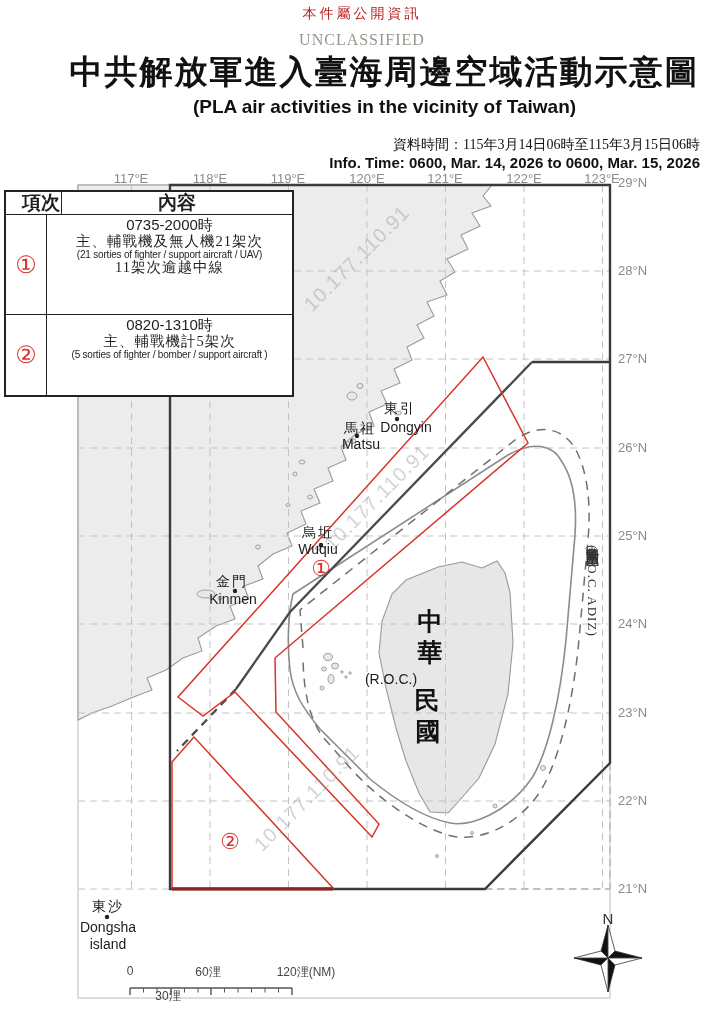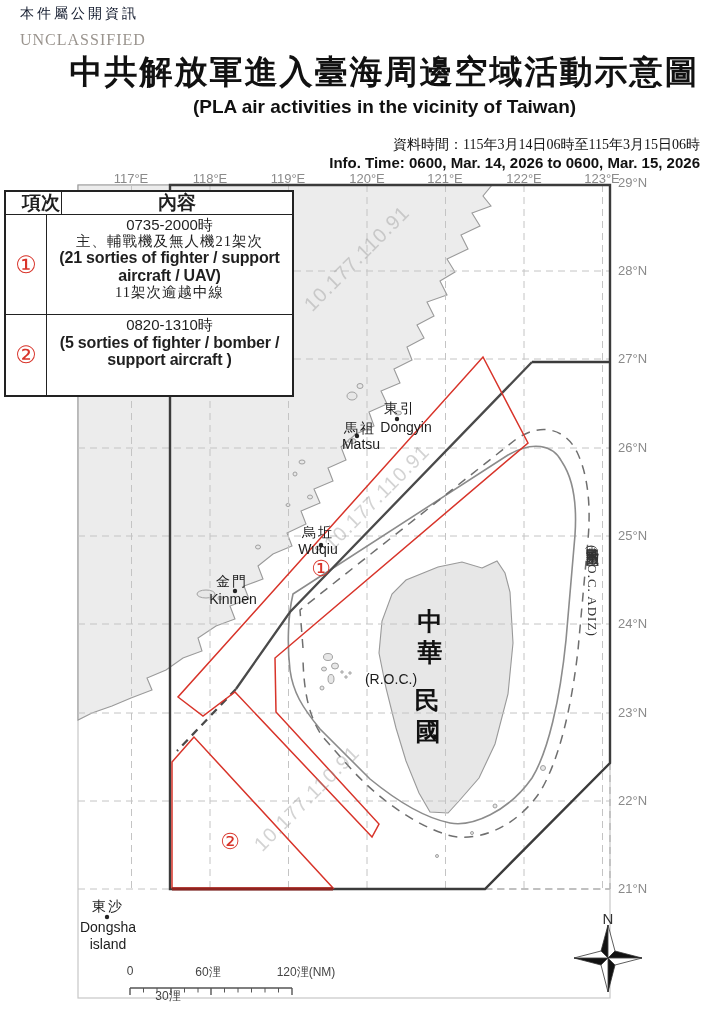--- a/index.html
+++ b/index.html
@@ -1,22 +1,22 @@
 <!DOCTYPE html>
 <html><head>
 <meta charset="utf-8">
 <style>
   html,body{margin:0;padding:0;background:#fff;}
   #page{position:relative;width:709px;height:1024px;background:#fff;overflow:hidden;
         font-family:"Liberation Sans",sans-serif;color:#1f1f1f;}
   .abs{position:absolute;}
   
-  .cls-cjk{left:20px;top:5px;width:684px;font-family:"Liberation Serif",serif;
-           font-size:14px;letter-spacing:3px;color:#0f172a;}
-  .cls-en{left:20px;top:31px;width:684px;text-align:left;font-family:"Liberation Serif",serif;
+  .cls-cjk{left:20px;top:5px;width:684px;text-align:center;font-family:"Liberation Serif",serif;
+           font-size:14px;letter-spacing:3px;color:#b91c1c;}
+  .cls-en{left:20px;top:31px;width:684px;text-align:center;font-family:"Liberation Serif",serif;
           font-size:16px;letter-spacing:1px;color:#9a948e;}
   .title-cjk{left:60px;top:50px;width:649px;text-align:center;font-family:"Liberation Serif",serif;
              font-weight:bold;font-size:33px;letter-spacing:2px;color:#111;}
   .title-en{left:60px;top:96px;width:649px;text-align:center;font-weight:bold;font-size:19px;color:#111;}
   .info-cjk{right:9px;top:136px;width:400px;text-align:right;font-family:"Liberation Serif",serif;
             font-weight:normal;font-size:14px;color:#111;}
   .info-en{right:9px;top:154px;width:400px;text-align:right;font-weight:bold;font-size:15px;color:#111;}
   
   .lon{top:151px;width:60px;text-align:center;font-size:13px;color:#8a8a8a;margin-top:20px;}
   .lat{left:618px;width:52px;font-size:13px;color:#8a8a8a;}
@@ -24,21 +24,21 @@
   .tbl{left:4px;top:190px;width:286px;border:2px solid #222;background:#fff;}
   .tbl .hdr{display:flex;height:22px;font-weight:bold;font-family:"Liberation Serif",serif;font-size:19px;padding-left:15px;}
   .tbl .c1{width:40px;border-right:1.5px solid #222;display:flex;align-items:center;justify-content:center;}
   .tbl .c2{flex:1;display:flex;align-items:center;justify-content:center;}
   .tbl .row{display:flex;border-top:1.5px solid #222;}
   .tbl .mark{width:40px;border-right:1.5px solid #222;display:flex;align-items:center;justify-content:center;
              color:#d8342a;font-size:24px;}
   .tbl .content{flex:1;padding:2px 1px;text-align:center;line-height:1.1;}
   .ln-time{font-size:15px;}
   .ln-cjk{font-family:"Liberation Serif",serif;font-size:14.5px;letter-spacing:1px;}
-  .ln-en{font-size:16px;letter-spacing:-0.2px;font-weight:bold;}
+  .ln-en{font-size:10px;letter-spacing:-0.2px;}
   
   .place-cjk{font-family:"Liberation Serif",serif;font-size:14px;letter-spacing:2px;color:#1c1c1c;text-align:center;}
   .place-en{font-size:14px;color:#1c1c1c;text-align:center;}
   .roc-char{font-family:"Liberation Serif",serif;font-weight:bold;font-size:25px;color:#111;
             width:32px;text-align:center;}
   .marker{color:#d8342a;font-size:22px;width:30px;text-align:center;}
   .adiz-vert{left:583px;top:536px;height:250px;writing-mode:vertical-rl;font-size:13px;color:#333;
              letter-spacing:1px;font-family:"Liberation Serif",serif;}
   .scale-lb{top:964px;font-size:12px;color:#444;text-align:center;}
   .compass-n{left:596px;top:910px;width:24px;text-align:center;font-size:15px;color:#333;}
@@ -212,20 +212,21 @@
         <div class="ln-time">0735-2000時</div>
         <div class="ln-cjk">主、輔戰機及無人機21架次</div>
         <div class="ln-en">(21 sorties of fighter / support aircraft / UAV)</div>
         <div class="ln-cjk">11架次逾越中線</div>
       </div>
     </div>
     <div class="row" style="height:80px;">
       <div class="mark">②</div>
       <div class="content">
         <div class="ln-time">0820-1310時</div>
+        <div class="ln-cjk">主、輔戰機計5架次</div>
         <div class="ln-en">(5 sorties of fighter / bomber / support aircraft )</div>
       </div>
     </div>
   </div>
 
   <div class="abs place-cjk" style="left:370px;top:400px;width:60px;">東引</div>
   <div class="abs place-en" style="left:370px;top:419px;width:72px;">Dongyin</div>
   <div class="abs place-cjk" style="left:335px;top:420px;width:50px;">馬祖</div>
   <div class="abs place-en" style="left:330px;top:436px;width:62px;">Matsu</div>
   <div class="abs place-cjk" style="left:293px;top:524px;width:50px;">烏坵</div>

